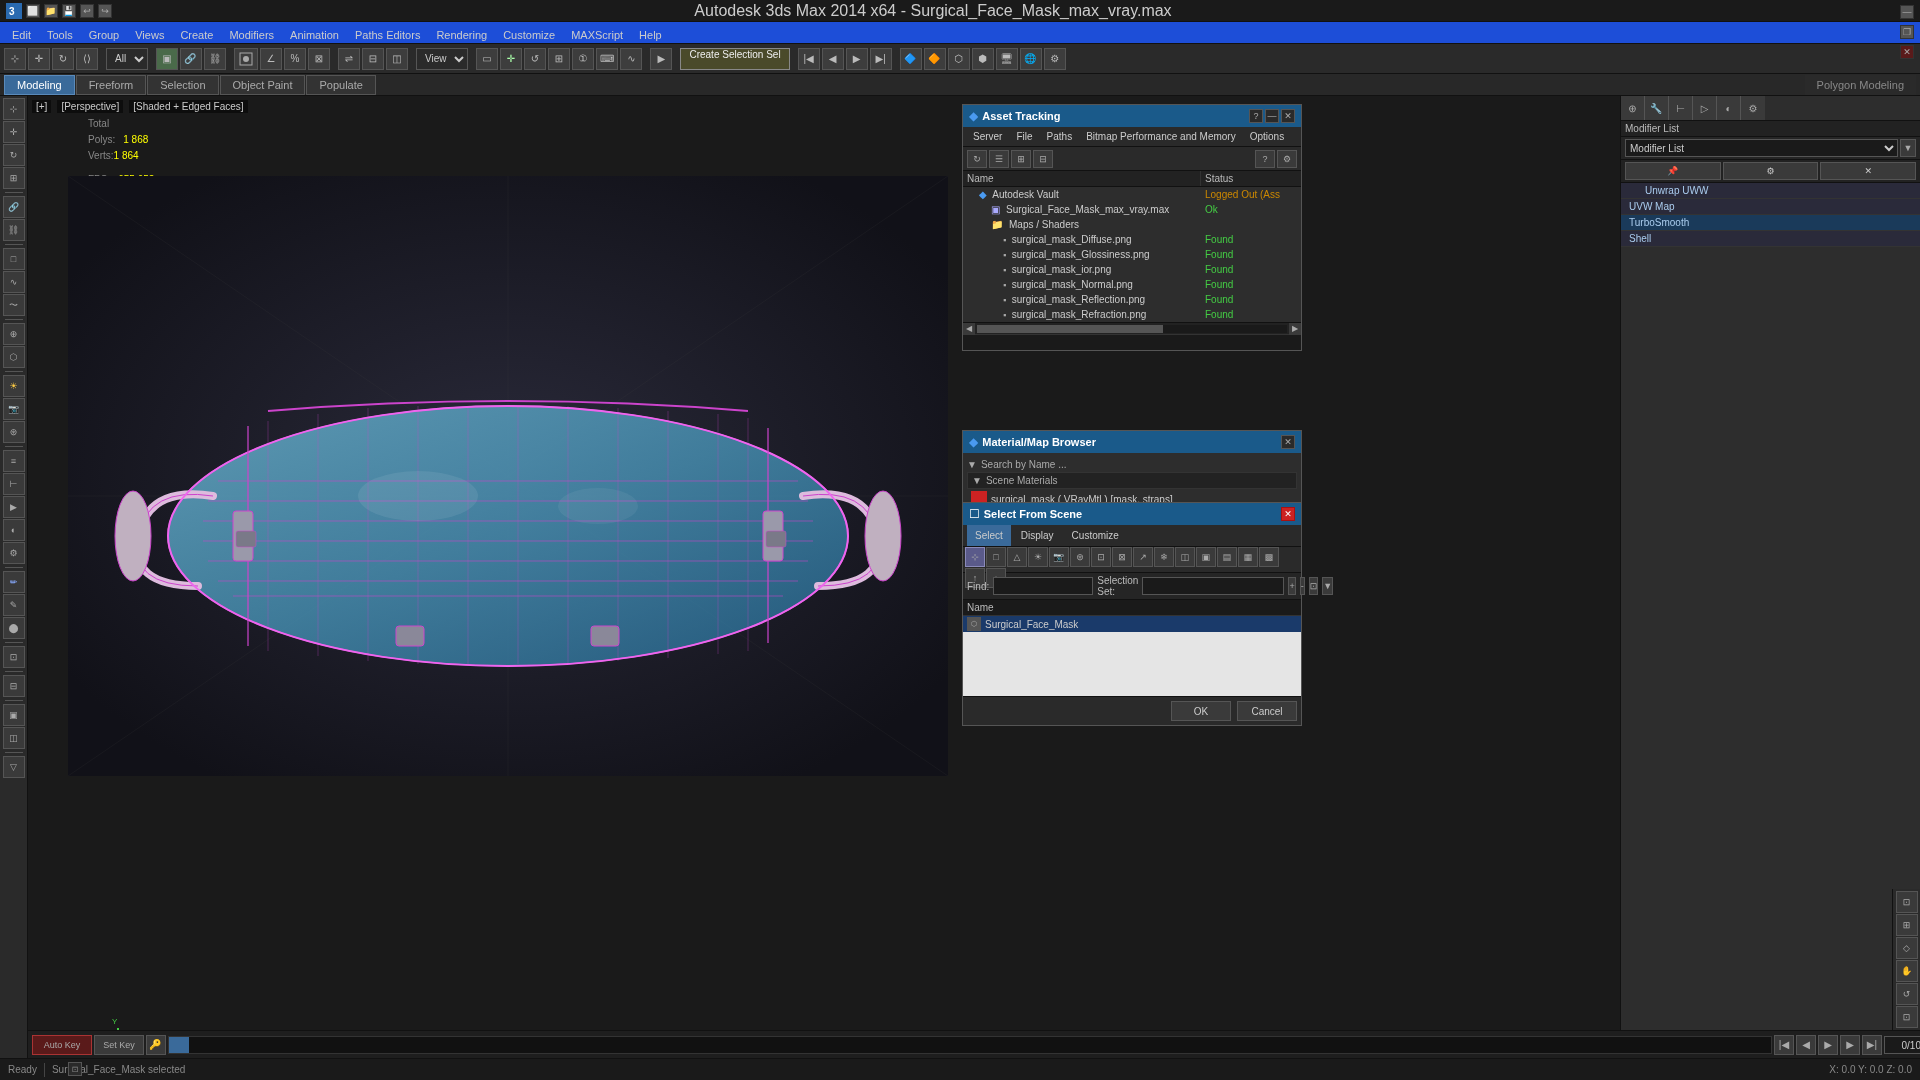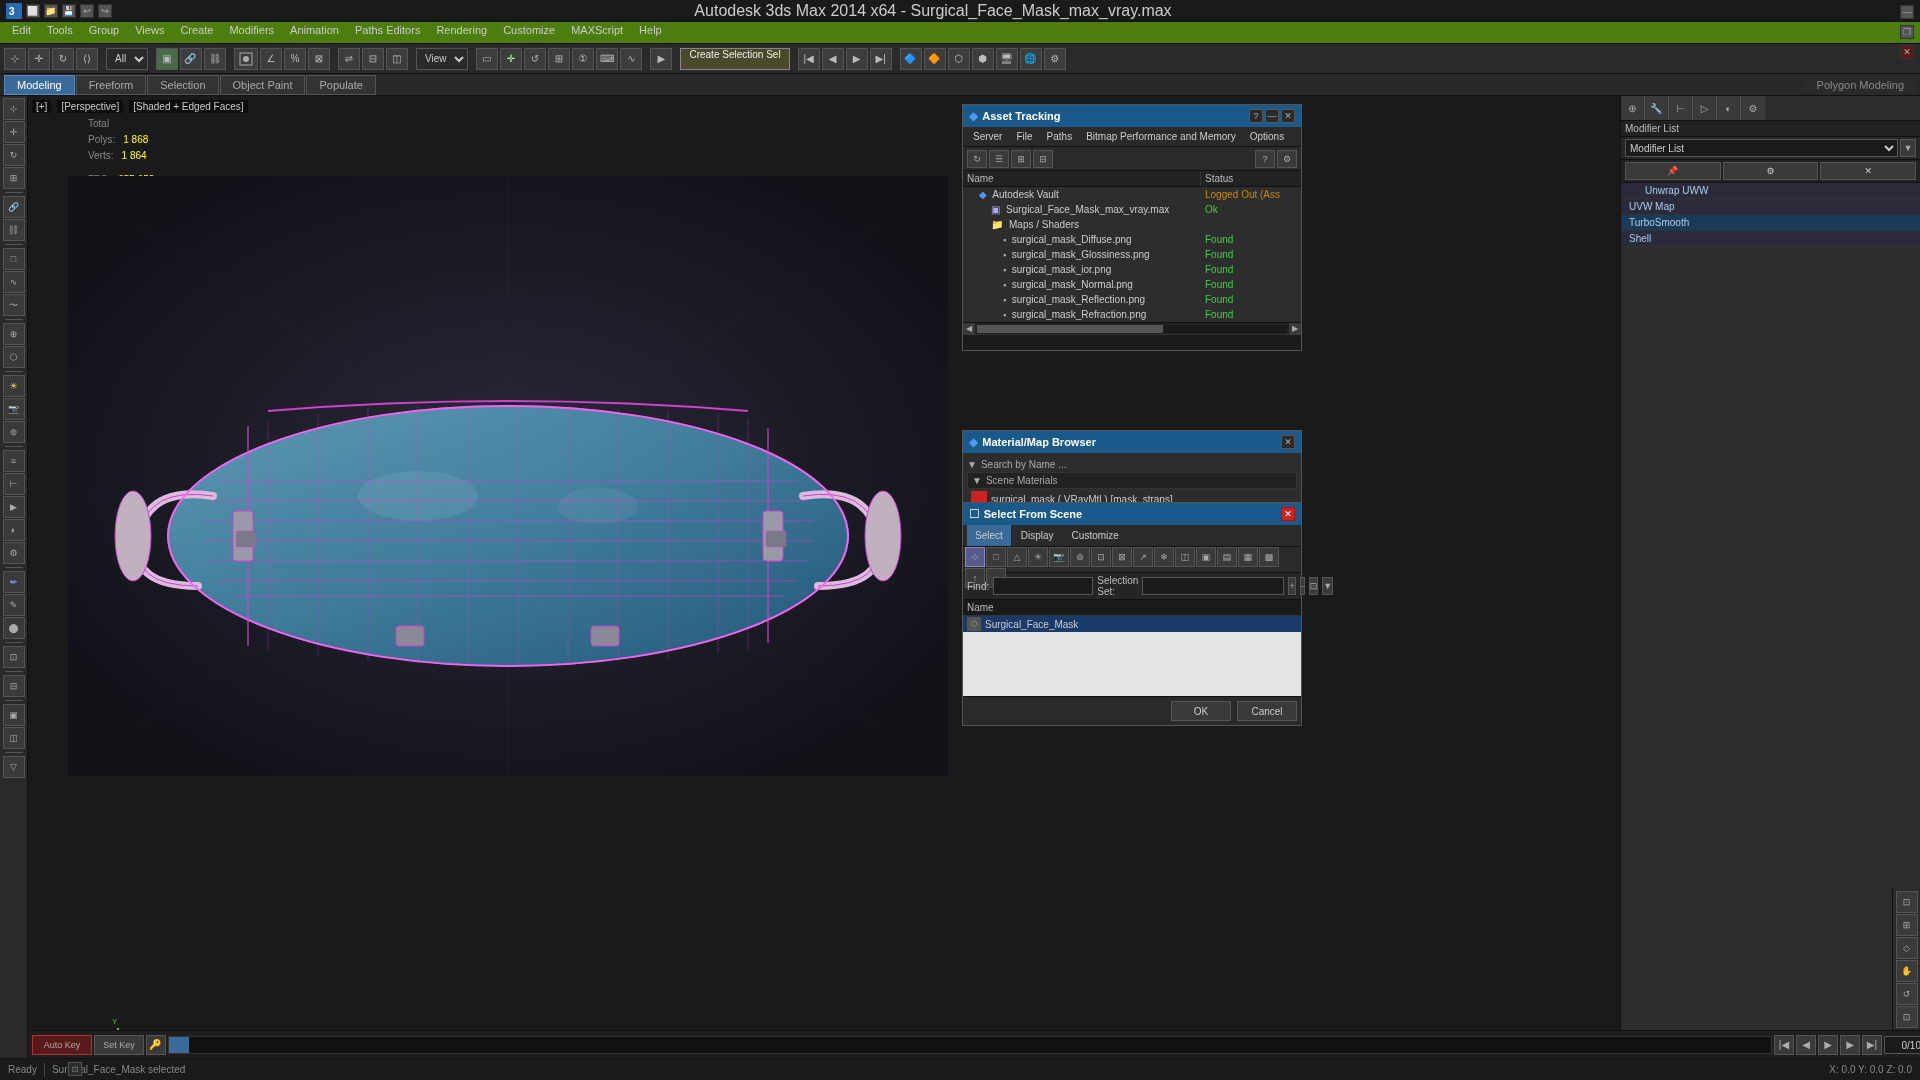--- a/index.html
+++ b/index.html
@@ -11,21 +11,21 @@
       border-bottom: 1px solid #111;
     }
     #titlebar-left { display: flex; align-items: center; gap: 4px; }
     #titlebar-title { font-size: 16px; color: #ccc; flex: 1; text-align: center; }
     .titlebar-btn { width: 14px; height: 14px; background: #555; border: 1px solid #333; display: flex; align-items: center; justify-content: center; font-size: 9px; color: #aaa; cursor: pointer; }
     #titlebar-search { width: 160px; height: 16px; background: #2a2a2a; border: 1px solid #555; color: #ccc; padding: 0 4px; font-size: 10px; }
     .app-icon { width: 16px; height: 16px; background: #333; display: flex; align-items: center; justify-content: center; }
 
     
     #menubar {
-      width: 100%; height: 22px; background: #4d7c0f; display: flex; align-items: flex-start; padding: 0 4px;
+      width: 100%; height: 22px; background: #1d4ed8; display: flex; align-items: flex-end; padding: 0 4px;
       border-bottom: 1px solid #111;
     }
     .menu-item { padding: 2px 8px; cursor: pointer; font-size: 11px; color: #ccc; }
 
     
     #toolbar {
       width: 100%; height: 30px; background: #2a2a2a; display: flex; align-items: center; padding: 0 4px; gap: 2px;
       border-bottom: 1px solid #111;
     }
     .toolbar-btn { height: 22px; min-width: 22px; background: #3d3d3d; border: 1px solid #555; display: flex; align-items: center; justify-content: center; cursor: pointer; color: #bbb; font-size: 10px; padding: 0 3px; }
@@ -314,21 +314,21 @@
     </div>
 
     <div id="viewport-stats">
       <div style="display:flex; gap:16px;">
         <div style="color:#888;">Total</div>
       </div>
       <div style="display:flex; gap:8px;">
         <span style="color:#888;">Polys:</span>
         <span style="color:#ffff00;">1 868</span>
       </div>
-      <div style="display:flex; gap:8px;">
+      <div style="display:flex; ">
         <span style="color:#888;">Verts:</span>
         <span style="color:#ffff00;">1 864</span>
       </div>
       <div style="display:flex; gap:8px; margin-top:8px;">
         <span style="color:#888;">FPS:</span>
         <span style="color:#ffff00;">655,652</span>
       </div>
     </div>
 
     <svg id="mask-svg" width="880" height="600" viewBox="0 0 880 600">

